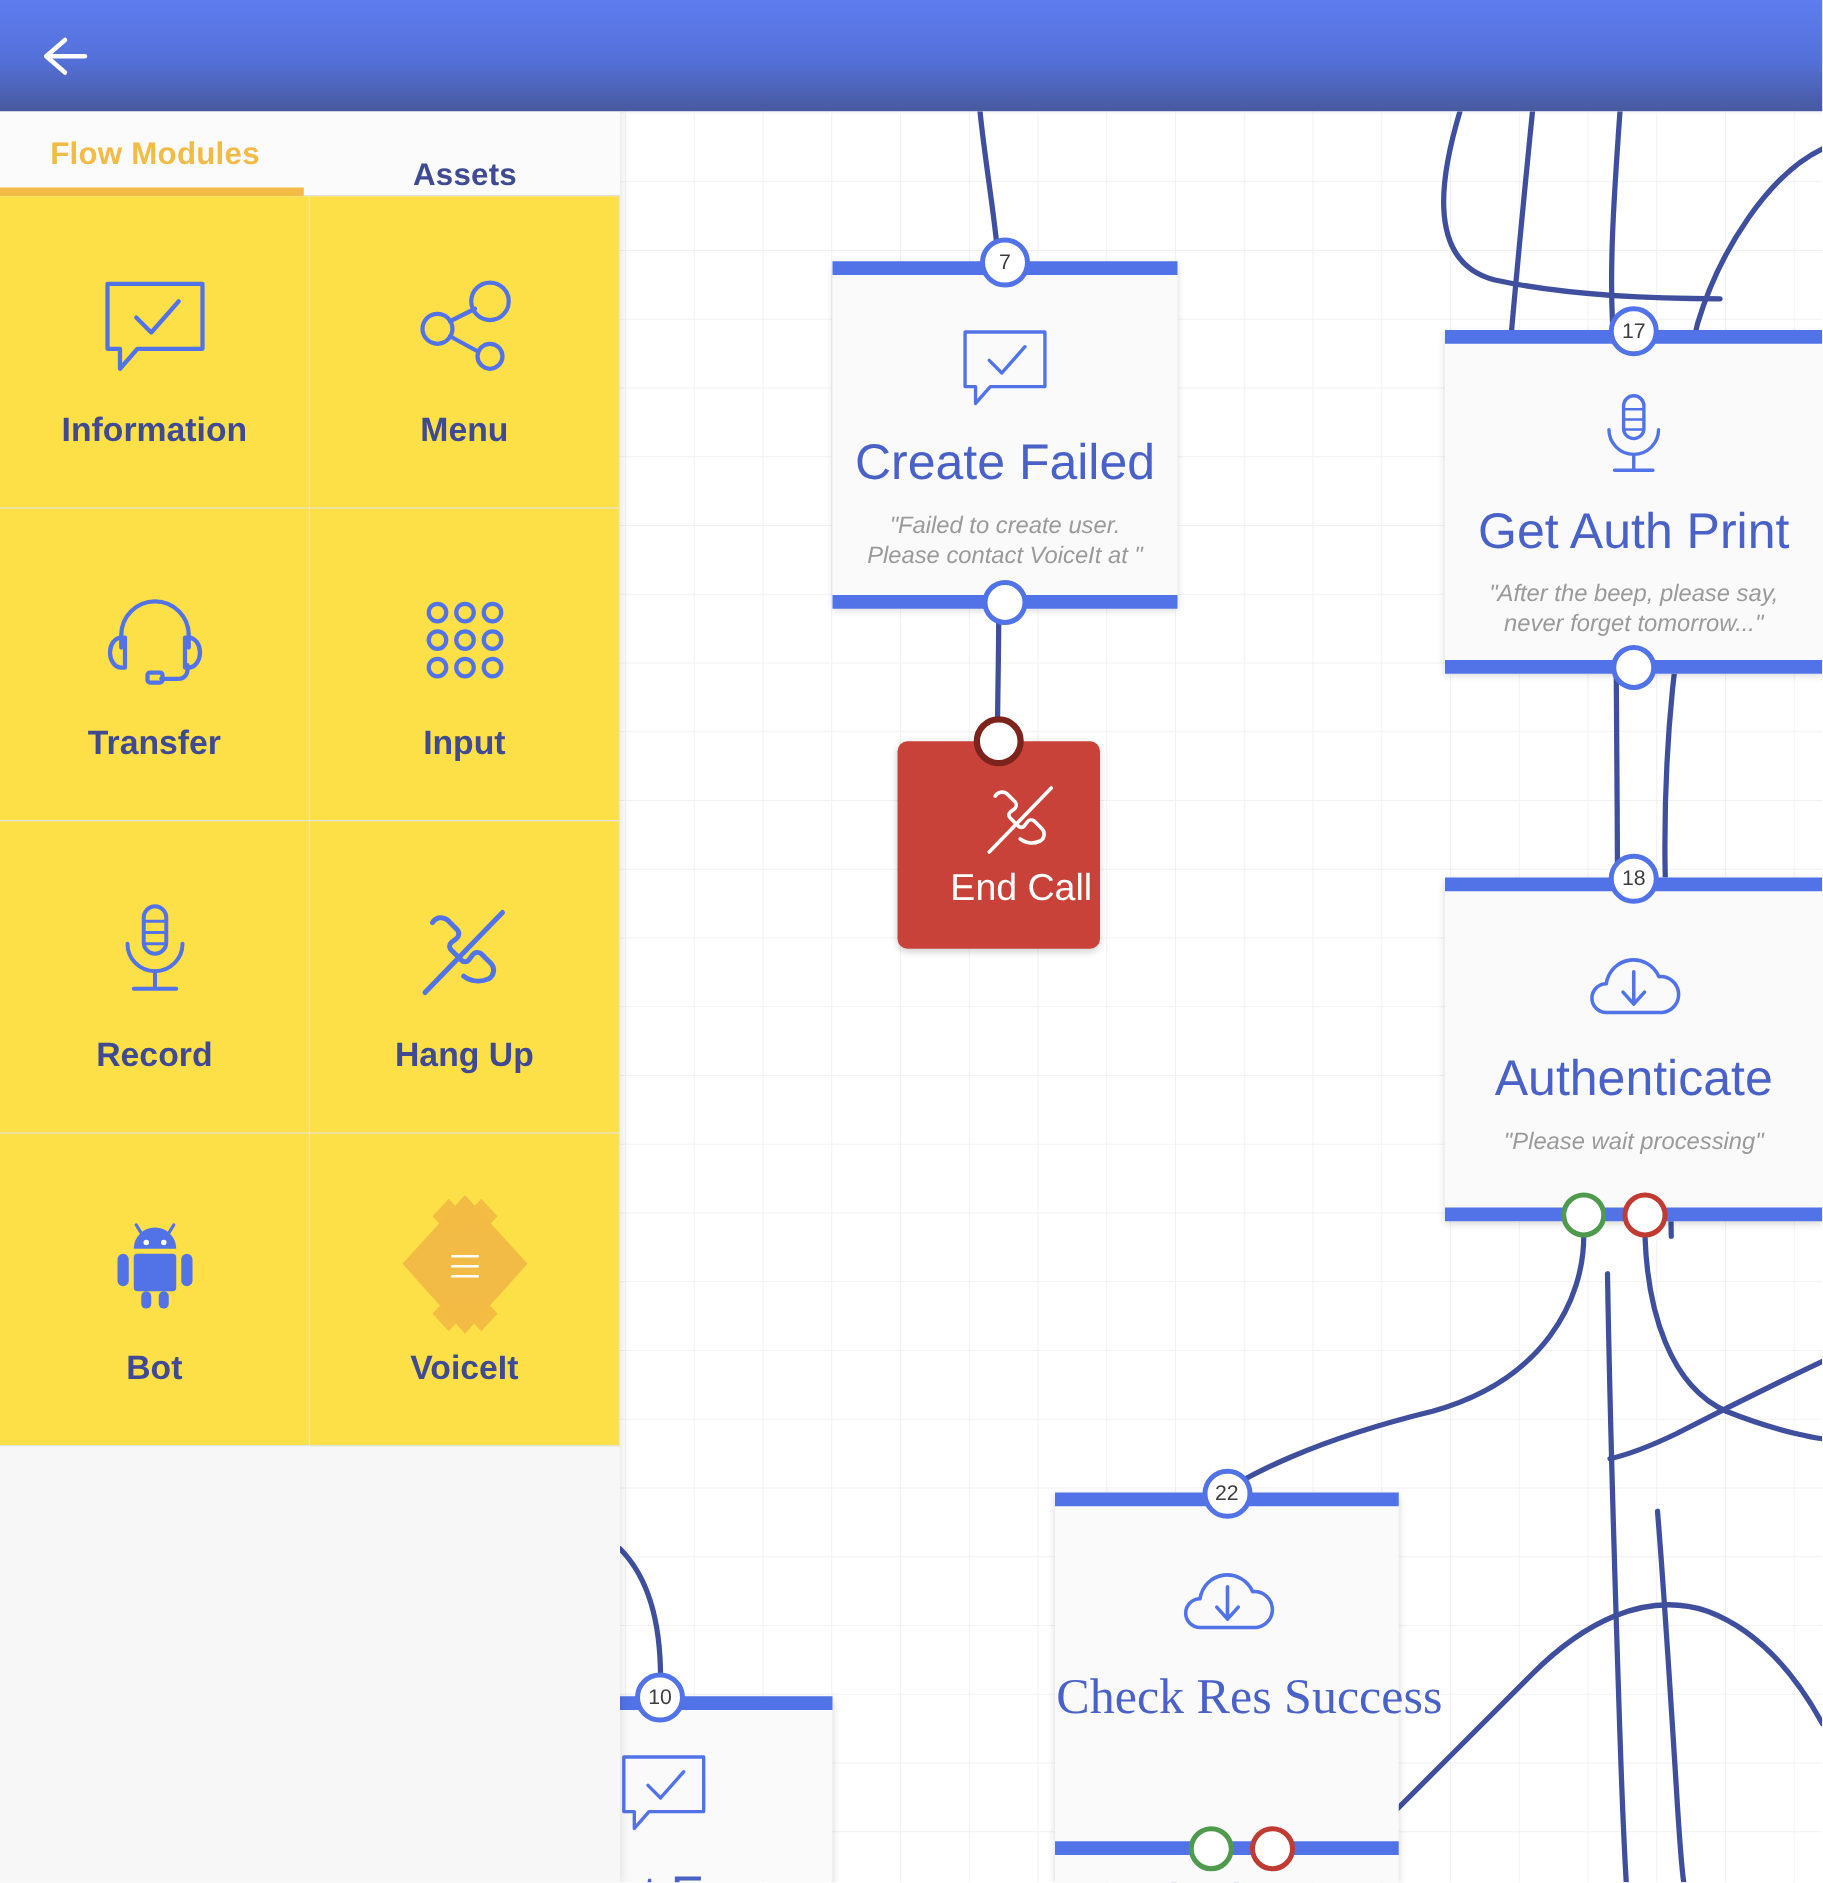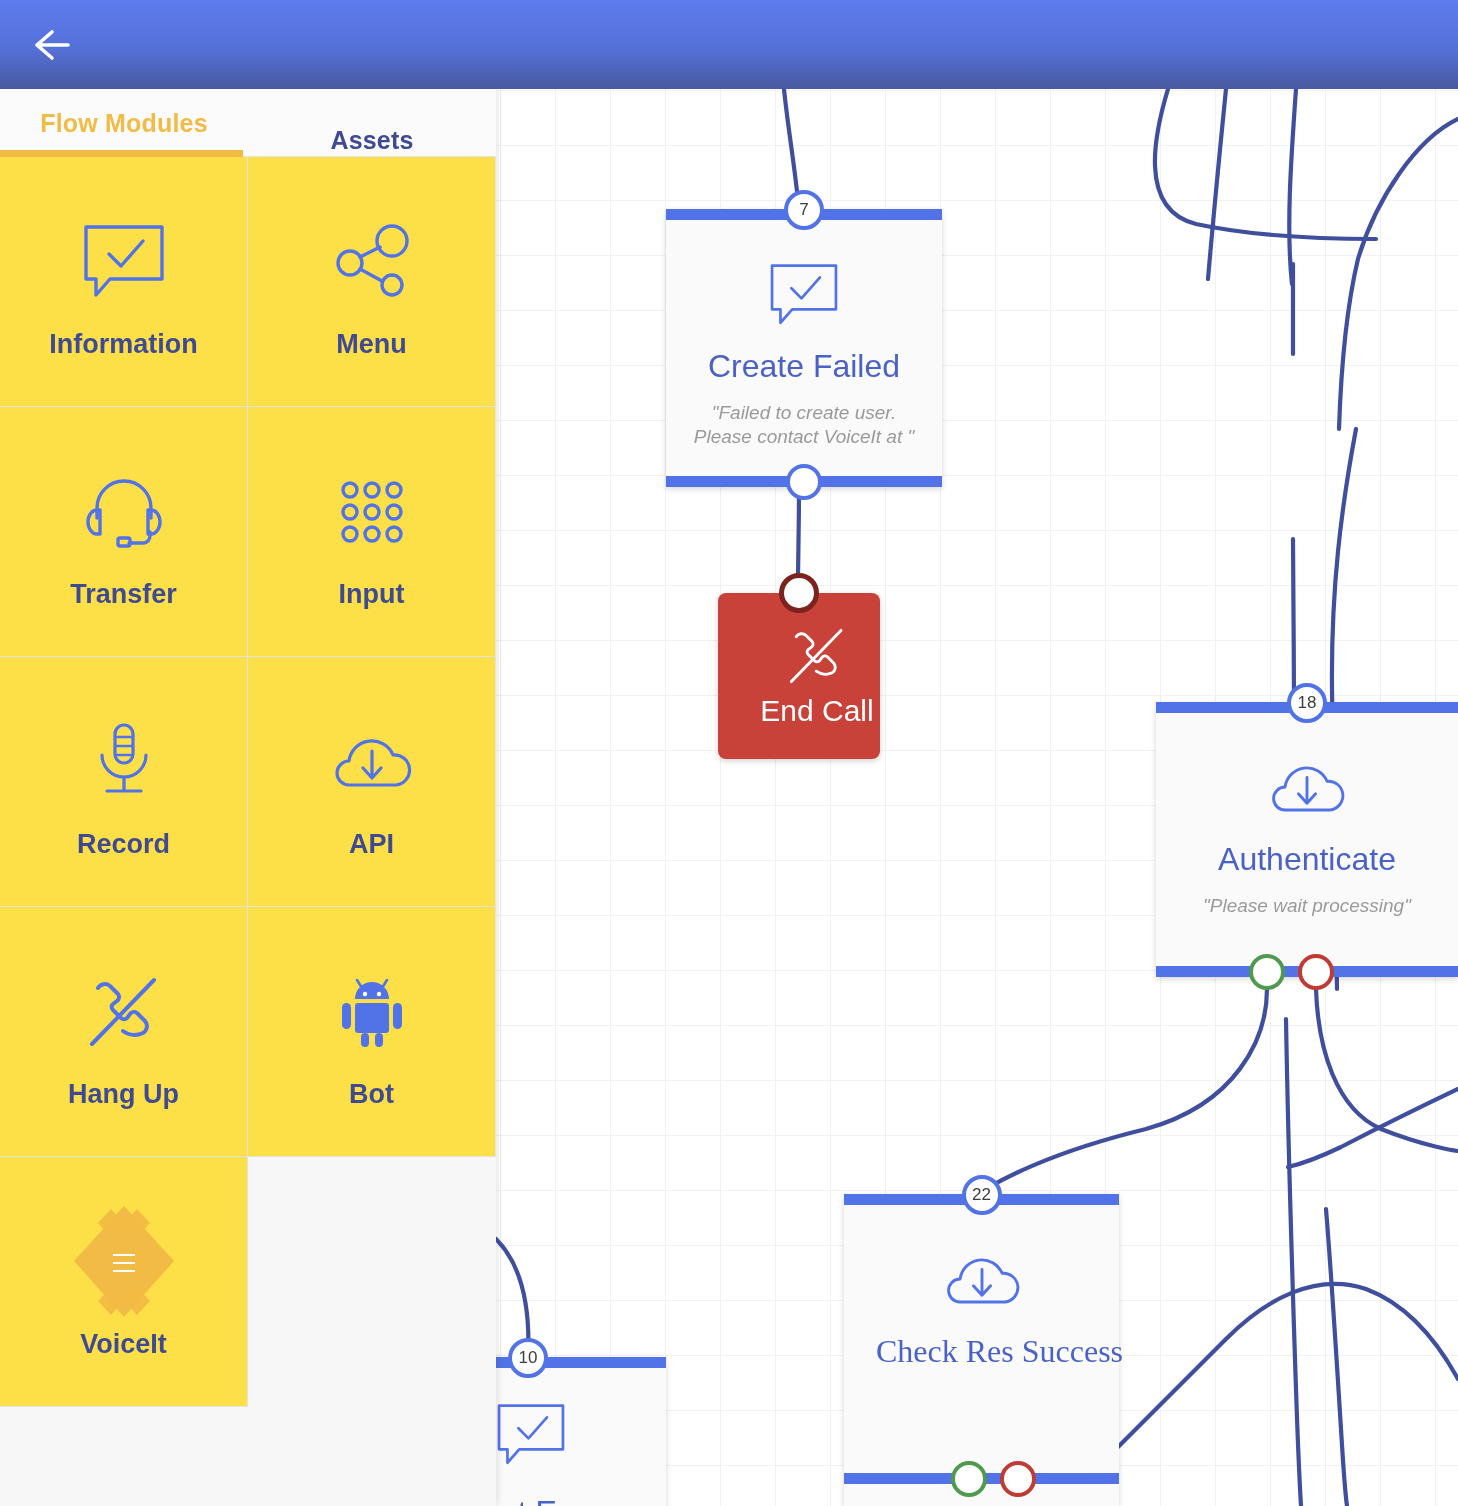--- a/index.html
+++ b/index.html
@@ -114,21 +114,21 @@
     z-index: 3; cursor: pointer;
   }
   .port.green { border-color: #4f9a4f; }
   .port.red   { border-color: #bf3b33; }
   .node-inner {
     position: absolute; left: 0; top: 11px; width: 100%;
     display: flex; flex-direction: column; align-items: center;
   }
   .node-icon { margin-top: 38px; height: 74px; display:flex; align-items:center; justify-content:center; }
   .node-title {
-    margin-top: 16px; font-size: 32px; color: #4a62c8; font-weight: 300;
+    margin-top: 16px; font-size: 40px; color: #4a62c8; font-weight: 300;
     white-space: nowrap;
     text-align: right;
   }
   .node-sub {
     margin-top: 16px; font-size: 19px; font-style: italic; color: #9a9a9a;
     text-align: center; line-height: 1.28; width: 86%;
     max-height: 48px; overflow: hidden;
   }
 
   
@@ -234,29 +234,20 @@
           <svg width="62" height="82" viewBox="0 0 62 82">
             <rect x="22" y="4" width="18" height="38" rx="9" fill="none" stroke="#5273e8" stroke-width="3.2"></rect>
             <path d="M22 16 h18 M22 25 h18 M22 34 h18" stroke="#5273e8" stroke-width="2.4"></path>
             <path d="M9 34 a22 22 0 0 0 44 0" fill="none" stroke="#5273e8" stroke-width="3.2" stroke-linecap="round"></path>
             <path d="M31 56 v14 M14 70 h34" stroke="#5273e8" stroke-width="3.2" stroke-linecap="round"></path>
           </svg>
         </div>
         <div class="mod-label">Record</div>
       </div>
 
-      <div class="mod-cell">
-        <div class="mod-icon">
-          <svg width="90" height="62" viewBox="0 0 90 62">
-            <path d="M22 54 a12 12 0 0 1 0 -24 a23 23 0 0 1 44 -6 a13 13 0 0 1 3 30 Z" fill="none" stroke="#5273e8" stroke-width="3.2" stroke-linejoin="round"></path>
-            <path d="M45 20 v26 M36 37 L45 47 L54 37" fill="none" stroke="#5273e8" stroke-width="3.2" stroke-linecap="round" stroke-linejoin="round"></path>
-          </svg>
-        </div>
-        <div class="mod-label">API</div>
-      </div>
 
       <div class="mod-cell">
         <div class="mod-icon">
           <svg width="80" height="80" viewBox="0 0 80 80">
             <path d="M14 16 a8 8 0 0 1 12 -2 l8 8 a5 5 0 0 1 -1 7 l-4 3 a4 4 0 0 0 0 6 l8 8 a4 4 0 0 0 6 0 l3 -4 a5 5 0 0 1 7 -1 l8 8 a8 8 0 0 1 -2 12 a20 20 0 0 1 -20 -2" fill="none" stroke="#5273e8" stroke-width="4" stroke-linecap="round" stroke-linejoin="round"></path>
             <path d="M8 72 L70 8" stroke="#5273e8" stroke-width="4" stroke-linecap="round"></path>
           </svg>
         </div>
         <div class="mod-label">Hang Up</div>
       </div>
@@ -360,20 +351,38 @@
 
     <div class="endcall" style="left:222px; top:504px; width:162px; height:166px;">
       <div class="port-dark"></div>
       <svg width="64" height="64" viewBox="0 0 80 80">
         <path d="M14 16 a8 8 0 0 1 12 -2 l8 8 a5 5 0 0 1 -1 7 l-4 3 a4 4 0 0 0 0 6 l8 8 a4 4 0 0 0 6 0 l3 -4 a5 5 0 0 1 7 -1 l8 8 a8 8 0 0 1 -2 12 a20 20 0 0 1 -20 -2" fill="none" stroke="#ffffff" stroke-width="3.6" stroke-linecap="round" stroke-linejoin="round"></path>
         <path d="M8 72 L70 8" stroke="#ffffff" stroke-width="3.6" stroke-linecap="round"></path>
       </svg>
       <div class="lbl">End Call</div>
     </div>
 
+    <div class="node" style="left:660px; top:175px; width:302px; height:275px;">
+      <div class="node-topbar"></div>
+      <div class="node-badge">17</div>
+      <div class="node-inner">
+        <div class="node-icon">
+          <svg width="56" height="74" viewBox="0 0 62 82">
+            <rect x="22" y="4" width="18" height="38" rx="9" fill="none" stroke="#5273e8" stroke-width="3"></rect>
+            <path d="M22 16 h18 M22 25 h18 M22 34 h18" stroke="#5273e8" stroke-width="2.2"></path>
+            <path d="M9 34 a22 22 0 0 0 44 0" fill="none" stroke="#5273e8" stroke-width="3" stroke-linecap="round"></path>
+            <path d="M31 56 v14 M14 70 h34" stroke="#5273e8" stroke-width="3" stroke-linecap="round"></path>
+          </svg>
+        </div>
+        <div class="node-title">Get Auth Print</div>
+        <div class="node-sub">"After the beep, please say, never forget tomorrow..."</div>
+      </div>
+      <div class="node-botbar"></div>
+      <div class="port" style="left:133px; bottom:-13px;"></div>
+    </div>
 
     <div class="node" style="left:660px; top:613px; width:302px; height:275px;">
       <div class="node-topbar"></div>
       <div class="node-badge">18</div>
       <div class="node-inner">
         <div class="node-icon">
           <svg width="86" height="60" viewBox="0 0 90 62">
             <path d="M22 54 a12 12 0 0 1 0 -24 a23 23 0 0 1 44 -6 a13 13 0 0 1 3 30 Z" fill="none" stroke="#5273e8" stroke-width="3" stroke-linejoin="round"></path>
             <path d="M45 20 v26 M36 37 L45 47 L54 37" fill="none" stroke="#5273e8" stroke-width="3" stroke-linecap="round" stroke-linejoin="round"></path>
           </svg>

